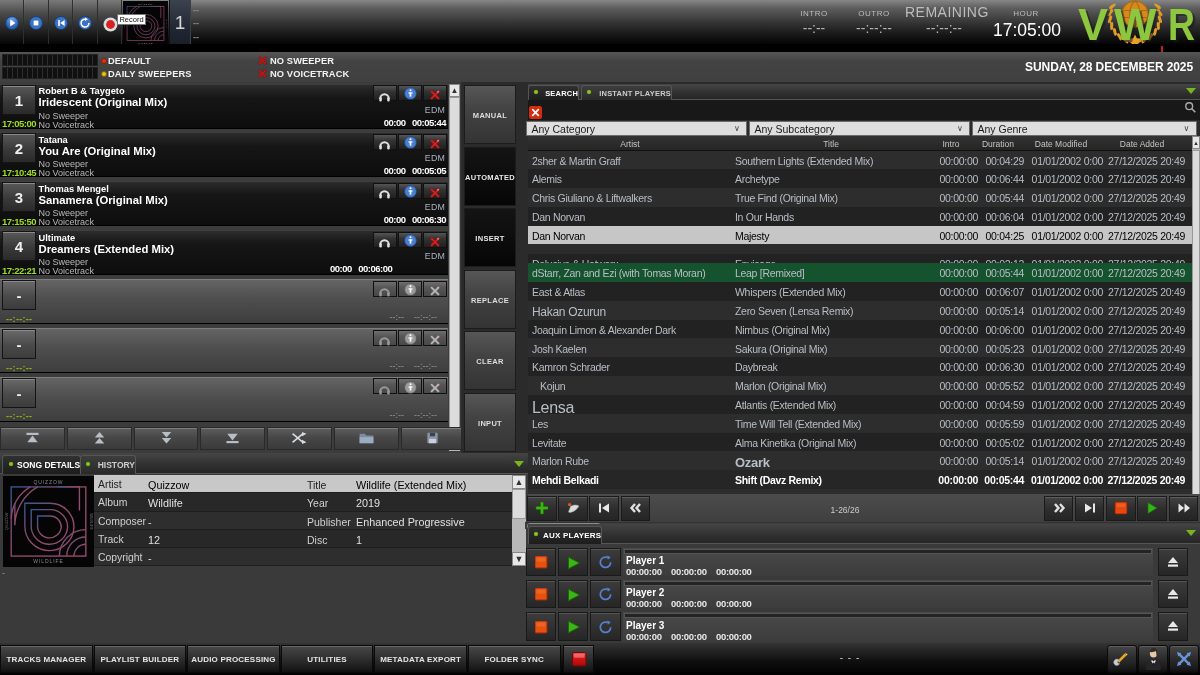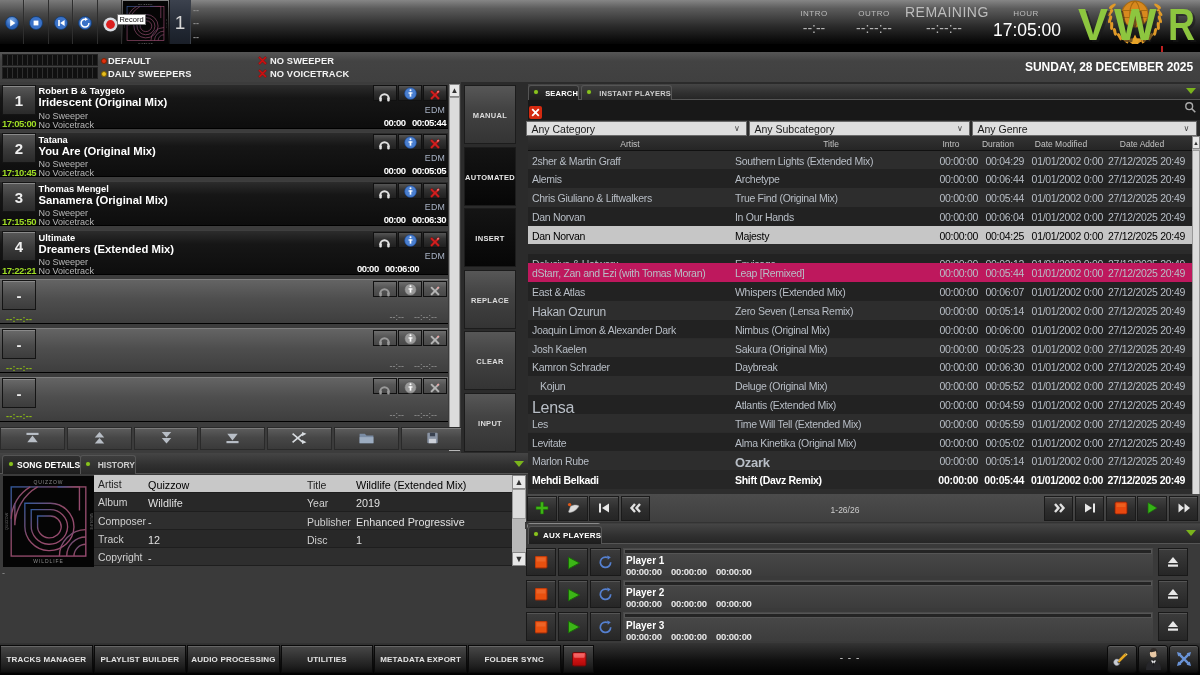--- a/index.html
+++ b/index.html
@@ -234,21 +234,21 @@
 <div class="ab" style="left:429px;top:233.7px"><svg width="12" height="12" viewBox="0 0 12 12">
       <path d="M1.2 2.8 L2.8 1.2 6 4.4 9.2 1.2 10.8 2.8 7.6 6 10.8 9.2 9.2 10.8 6 7.6 2.8 10.8 1.2 9.2 4.4 6 Z" fill="#d42020" stroke="#7a0808" stroke-width="0.5"></path>
       <path d="M7.8 2.6 L9.4 1.6 10.4 2.6 8.8 4.2 Z" fill="#ff9a9a" opacity="0.7"></path>
     </svg></div>
 <div class="ab b" style="left:38.5px;top:232.7px;color:#fff;font-size:9.3px">Ultimate</div>
 <div class="ab b" style="left:38.5px;top:242.7px;color:#fff;font-size:11.3px">Dreamers (Extended Mix)</div>
 <div class="ab" style="left:38.5px;top:257.2px;color:#b8b8b8;font-size:9px">No Sweeper</div>
 <div class="ab" style="left:38.5px;top:266.2px;color:#b8b8b8;font-size:9px">No Voicetrack</div>
 <div class="ab b" style="left:2px;top:264.7px;color:#9fdd25;font-size:9.5px;letter-spacing:-0.5px">17:22:21</div>
 <div class="ab" style="left:395px;top:251.2px;width:50px;text-align:right;color:#a8b2c4;font-size:8.8px;letter-spacing:0.2px">EDM</div>
-<div class="ab b" style="left:330px;top:263.2px;width:116px;text-align:center;color:#fff;font-size:9.5px;letter-spacing:-0.5px">00:00&nbsp;&nbsp; 00:06:00</div>
+<div class="ab b" style="left:330px;top:263.2px;width:116px;text-align:left;color:#fff;font-size:9.5px;letter-spacing:-0.5px">00:00&nbsp;&nbsp; 00:06:00</div>
 <div class="ab" style="left:0;top:279.1px;width:448px;height:45px;background:linear-gradient(#646464,#4e4e4e 45%,#3e3e3e);border-top:1px solid #7e7e7e;border-bottom:1px solid #000"></div>
 <div class="ab b" style="left:2px;top:280.1px;width:34px;height:30px;background:linear-gradient(#6a6a6a,#4a4a4a 55%,#3c3c3c);border:1px solid #141414;box-shadow:inset 0 1px 0 #8a8a8a;color:#f0f0f0;font-size:15px;text-align:center;line-height:29px">-</div>
 <div class="ab" style="left:372.5px;top:280.6px;width:24px;height:16px;background:linear-gradient(#6e6e6e,#565656 40%,#484848);border:1px solid #111"></div>
 <div class="ab" style="left:397.5px;top:280.6px;width:24px;height:16px;background:linear-gradient(#6e6e6e,#565656 40%,#484848);border:1px solid #111"></div>
 <div class="ab" style="left:422.5px;top:280.6px;width:24px;height:16px;background:linear-gradient(#6e6e6e,#565656 40%,#484848);border:1px solid #111"></div>
 <div class="ab" style="left:378px;top:283.1px"><svg width="13" height="11" viewBox="0 0 16 13">
       <path d="M2.8 9 a5.2 5.2 0 0 1 10.4 0" stroke="#9a9a9a" stroke-width="2.4" fill="none"></path>
       <rect x="1.6" y="7.4" width="3.1" height="5.2" rx="1.3" fill="#9a9a9a"></rect>
       <rect x="11.3" y="7.4" width="3.1" height="5.2" rx="1.3" fill="#9a9a9a"></rect>
     </svg></div>
@@ -487,21 +487,21 @@
 <div class="ab" style="left:553px;top:4px;width:104px;text-align:right;color:#000;font-size:10.5px;letter-spacing:-0.3px;font-weight:normal">27/12/2025 20:49</div>
 </div>
 <div class="ab" style="left:528px;top:254px;width:664px;height:18.8px;background:#222222;overflow:hidden">
 <div class="ab" style="left:4px;top:4px;color:#b8bec6;font-size:10.5px;letter-spacing:-0.3px;font-weight:normal">Delusive &amp; Hotworx</div>
 <div class="ab" style="left:207px;top:4px;color:#b8bec6;font-size:10.5px;letter-spacing:-0.3px;font-weight:normal">Envisage</div>
 <div class="ab" style="left:384px;top:4px;width:66px;text-align:right;color:#b8bec6;font-size:10.5px;letter-spacing:-0.3px;font-weight:normal">00:00:00</div>
 <div class="ab" style="left:432px;top:4px;width:64px;text-align:right;color:#b8bec6;font-size:10.5px;letter-spacing:-0.3px;font-weight:normal">00:02:12</div>
 <div class="ab" style="left:484px;top:4px;width:91px;text-align:right;color:#b8bec6;font-size:10.5px;letter-spacing:-0.3px;font-weight:normal">01/01/2002 0:00</div>
 <div class="ab" style="left:553px;top:4px;width:104px;text-align:right;color:#b8bec6;font-size:10.5px;letter-spacing:-0.3px;font-weight:normal">27/12/2025 20:49</div>
 </div>
-<div class="ab" style="left:528px;top:263.3px;width:664px;height:18.8px;background:#be185d;overflow:hidden">
+<div class="ab" style="left:528px;top:263.3px;width:664px;height:18.8px;background:#14532d;overflow:hidden">
 <div class="ab" style="left:4px;top:4px;color:#b8bec6;font-size:10.5px;letter-spacing:-0.3px;font-weight:normal">dStarr, Zan and Ezi (with Tomas Moran)</div>
 <div class="ab" style="left:207px;top:4px;color:#b8bec6;font-size:10.5px;letter-spacing:-0.3px;font-weight:normal">Leap [Remixed]</div>
 <div class="ab" style="left:384px;top:4px;width:66px;text-align:right;color:#b8bec6;font-size:10.5px;letter-spacing:-0.3px;font-weight:normal">00:00:00</div>
 <div class="ab" style="left:432px;top:4px;width:64px;text-align:right;color:#b8bec6;font-size:10.5px;letter-spacing:-0.3px;font-weight:normal">00:05:44</div>
 <div class="ab" style="left:484px;top:4px;width:91px;text-align:right;color:#b8bec6;font-size:10.5px;letter-spacing:-0.3px;font-weight:normal">01/01/2002 0:00</div>
 <div class="ab" style="left:553px;top:4px;width:104px;text-align:right;color:#b8bec6;font-size:10.5px;letter-spacing:-0.3px;font-weight:normal">27/12/2025 20:49</div>
 </div>
 <div class="ab" style="left:528px;top:282.1px;width:664px;height:18.8px;background:#222222;overflow:hidden">
 <div class="ab" style="left:4px;top:4px;color:#b8bec6;font-size:10.5px;letter-spacing:-0.3px;font-weight:normal">East &amp; Atlas</div>
 <div class="ab" style="left:207px;top:4px;color:#b8bec6;font-size:10.5px;letter-spacing:-0.3px;font-weight:normal">Whispers (Extended Mix)</div>
@@ -537,21 +537,21 @@
 <div class="ab" style="left:528px;top:357.3px;width:664px;height:18.8px;background:#222222;overflow:hidden">
 <div class="ab" style="left:4px;top:4px;color:#b8bec6;font-size:10.5px;letter-spacing:-0.3px;font-weight:normal">Kamron Schrader</div>
 <div class="ab" style="left:207px;top:4px;color:#b8bec6;font-size:10.5px;letter-spacing:-0.3px;font-weight:normal">Daybreak</div>
 <div class="ab" style="left:384px;top:4px;width:66px;text-align:right;color:#b8bec6;font-size:10.5px;letter-spacing:-0.3px;font-weight:normal">00:00:00</div>
 <div class="ab" style="left:432px;top:4px;width:64px;text-align:right;color:#b8bec6;font-size:10.5px;letter-spacing:-0.3px;font-weight:normal">00:06:30</div>
 <div class="ab" style="left:484px;top:4px;width:91px;text-align:right;color:#b8bec6;font-size:10.5px;letter-spacing:-0.3px;font-weight:normal">01/01/2002 0:00</div>
 <div class="ab" style="left:553px;top:4px;width:104px;text-align:right;color:#b8bec6;font-size:10.5px;letter-spacing:-0.3px;font-weight:normal">27/12/2025 20:49</div>
 </div>
 <div class="ab" style="left:528px;top:376.1px;width:664px;height:18.8px;background:#2d2d2d;overflow:hidden">
 <div class="ab" style="left:12px;top:4px;color:#b8bec6;font-size:10.5px;letter-spacing:-0.3px;font-weight:normal">Kojun</div>
-<div class="ab" style="left:207px;top:4px;color:#b8bec6;font-size:10.5px;letter-spacing:-0.3px;font-weight:normal">Deluge (Original Mix)</div>
+<div class="ab" style="left:207px;top:4px;color:#b8bec6;font-size:10.5px;letter-spacing:-0.3px;font-weight:normal">Marlon (Original Mix)</div>
 <div class="ab" style="left:384px;top:4px;width:66px;text-align:right;color:#b8bec6;font-size:10.5px;letter-spacing:-0.3px;font-weight:normal">00:00:00</div>
 <div class="ab" style="left:432px;top:4px;width:64px;text-align:right;color:#b8bec6;font-size:10.5px;letter-spacing:-0.3px;font-weight:normal">00:05:52</div>
 <div class="ab" style="left:484px;top:4px;width:91px;text-align:right;color:#b8bec6;font-size:10.5px;letter-spacing:-0.3px;font-weight:normal">01/01/2002 0:00</div>
 <div class="ab" style="left:553px;top:4px;width:104px;text-align:right;color:#b8bec6;font-size:10.5px;letter-spacing:-0.3px;font-weight:normal">27/12/2025 20:49</div>
 </div>
 <div class="ab" style="left:528px;top:394.9px;width:664px;height:18.8px;background:#222222;overflow:hidden">
 <div class="ab" style="left:4px;top:4px;color:#b8bec6;font-size:16px;letter-spacing:-0.3px;font-weight:normal">Lensa</div>
 <div class="ab" style="left:207px;top:4px;color:#b8bec6;font-size:10.5px;letter-spacing:-0.3px;font-weight:normal">Atlantis (Extended Mix)</div>
 <div class="ab" style="left:384px;top:4px;width:66px;text-align:right;color:#b8bec6;font-size:10.5px;letter-spacing:-0.3px;font-weight:normal">00:00:00</div>
 <div class="ab" style="left:432px;top:4px;width:64px;text-align:right;color:#b8bec6;font-size:10.5px;letter-spacing:-0.3px;font-weight:normal">00:04:59</div>

